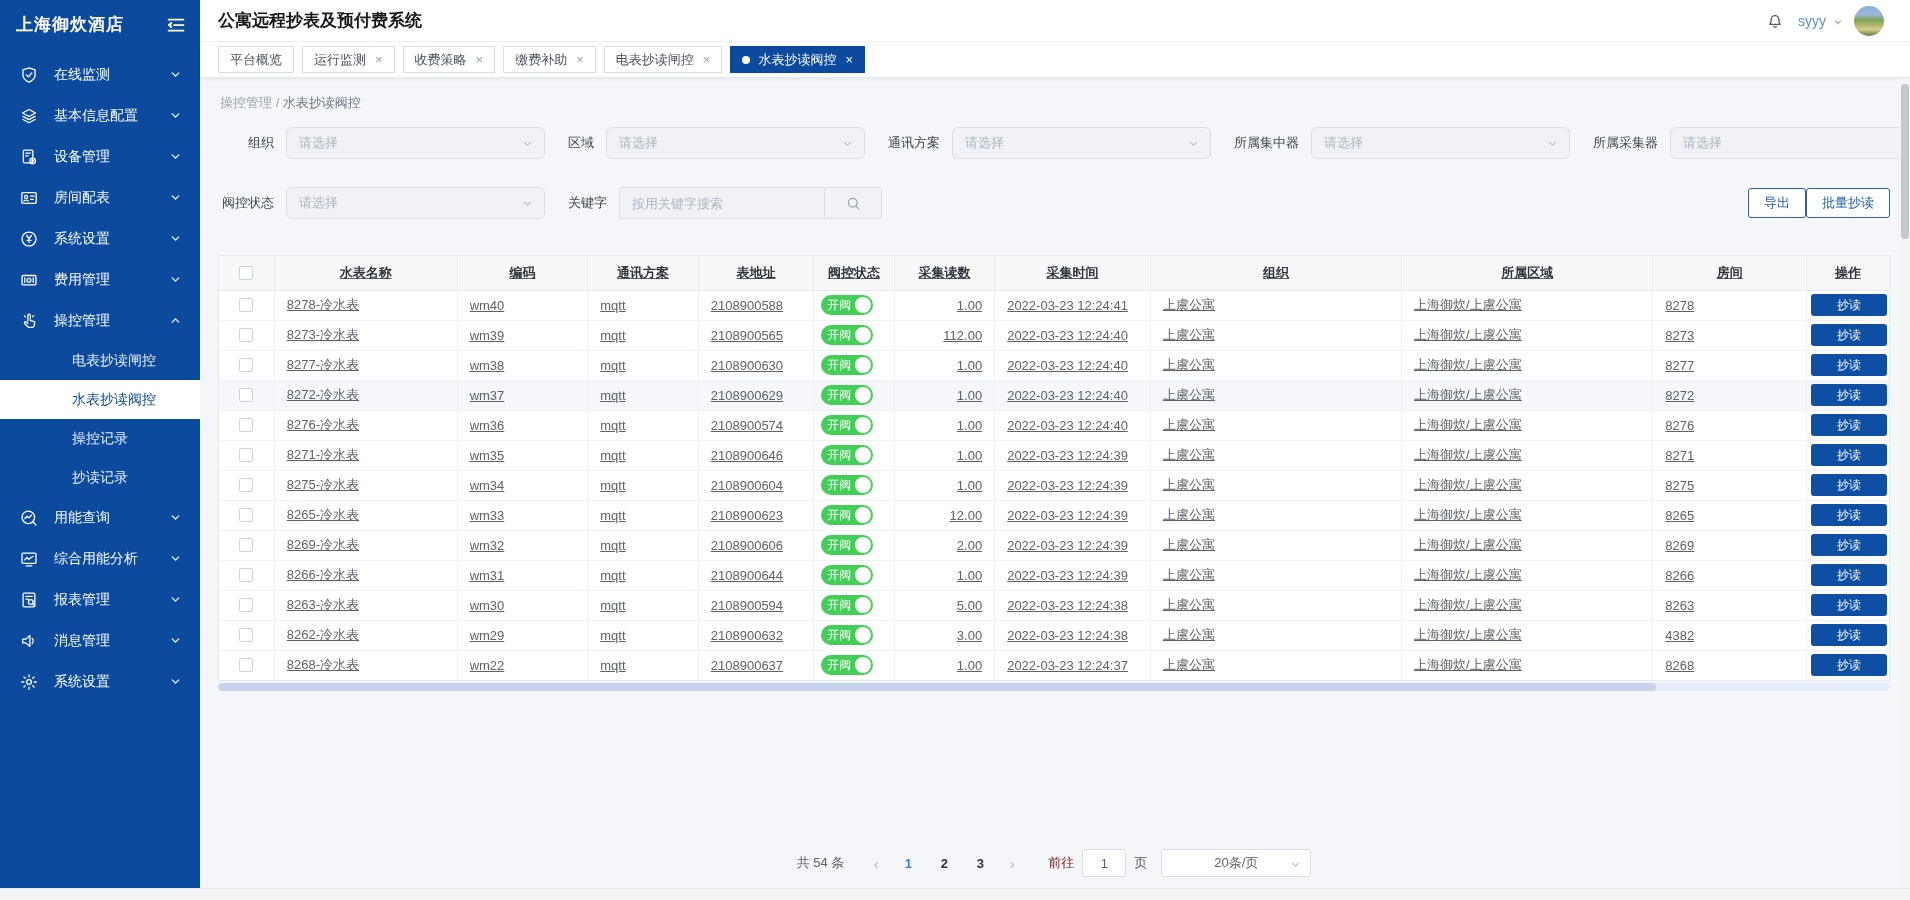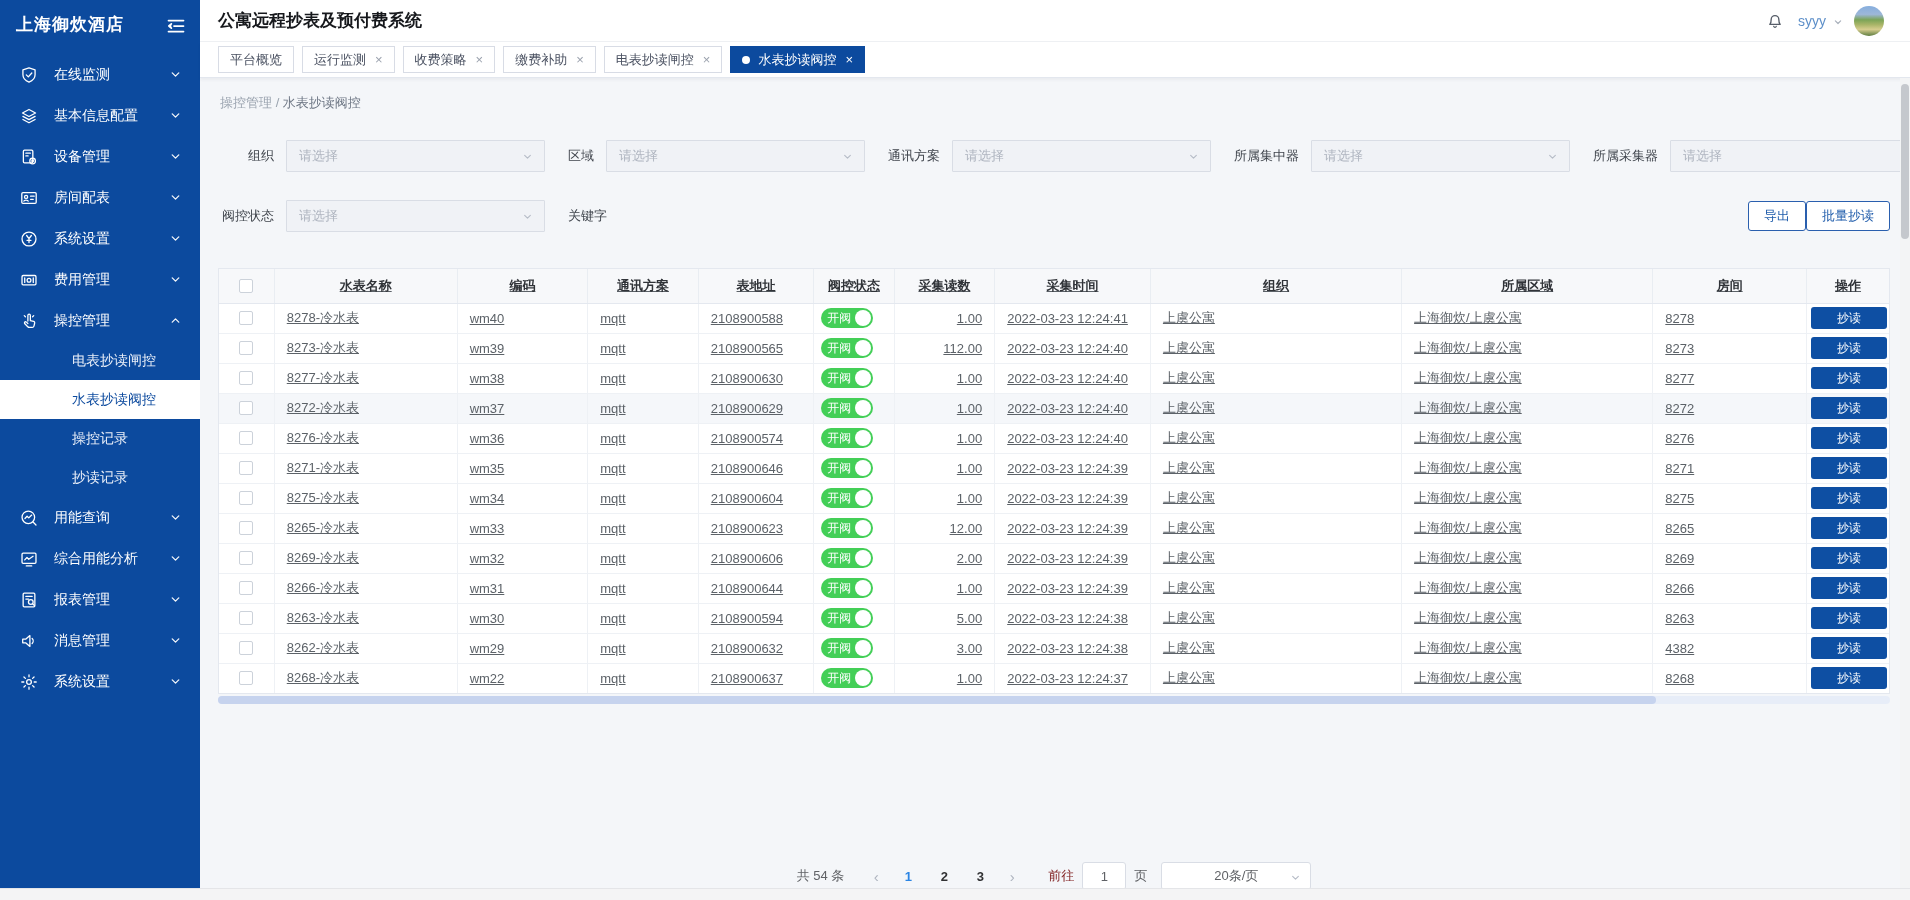--- a/index.html
+++ b/index.html
@@ -6,21 +6,21 @@
   html,body { margin:0; padding:0; }
   body {
     width:1910px; height:900px; overflow:hidden;
     font-family:"Liberation Sans","DejaVu Sans",sans-serif;
     background:#f4f6f9; color:#5c6268; font-size:13px;
   }
   .app { display:flex; width:1910px; height:888px; }
 
   
   .sidebar { width:200px; flex-shrink:0; background:#0c4a9e; color:#fff; overflow:hidden; }
-  .logo-row { display:flex; align-items:flex-end; justify-content:space-between; padding:13px 14px 8px 16px; }
+  .logo-row { display:flex; align-items:center; justify-content:space-between; padding:13px 14px 8px 16px; }
   .logo-text { font-size:17px; font-weight:bold; letter-spacing:1px; white-space:nowrap; }
   .collapse-btn { width:20px; height:20px; cursor:pointer; color:#fff; flex-shrink:0; }
   .menu { margin-top:10px; }
   .menu-item { height:41px; display:flex; align-items:center; padding:0 18px 0 20px; cursor:pointer; font-size:14px; color:#fff; }
   .mi-icon { width:18px; height:18px; margin-right:16px; flex-shrink:0; }
   .mi-icon svg, .collapse-btn svg, .chev-ico svg { width:100%; height:100%; display:block; }
   .mi-label { flex:1; white-space:nowrap; }
   .mi-chevron { width:13px; height:13px; opacity:.95; }
   .submenu-item { height:39px; display:flex; align-items:center; padding-left:72px; font-size:14px; color:#e8eef8; cursor:pointer; white-space:nowrap; }
   .submenu-item.active { background:#ffffff; color:#0c4a9e; }
@@ -40,28 +40,28 @@
   .tabbar { height:36px; background:#fff; border-bottom:1px solid #e3e7ee; box-shadow:0 2px 3px rgba(30,40,60,.05); display:flex; align-items:center; gap:8px; padding:0 18px; flex-shrink:0; }
   .tab { height:27px; display:inline-flex; align-items:center; padding:0 11px; border:1px solid #d8dce5; background:#fff; font-size:13px; color:#495060; cursor:pointer; white-space:nowrap; }
   .tab-dot { width:8px; height:8px; border-radius:50%; background:#fff; margin-right:8px; display:none; }
   .tab-close { margin-left:9px; font-size:13px; color:#9aa1ad; line-height:1; }
   .tab.active { background:#0c4a9e; border-color:#0c4a9e; color:#fff; }
   .tab.active .tab-close { color:#fff; }
   .tab.active .tab-dot { display:inline-block; }
 
   
   .content { flex:1; padding:10px 20px 0 18px; position:relative; min-height:0; }
-  .breadcrumb { font-size:13px; color:#9aa3af; margin:6px 0 28px 2px; }
+  .breadcrumb { font-size:13px; color:#9aa3af; margin:6px 0 15px 2px; }
   .crumb-current { color:#6d7684; }
 
   .filter-row { display:flex; align-items:center; margin-bottom:28px; }
   .fgroup { display:flex; align-items:center; margin-right:23px; }
   .flabel { font-size:13px; color:#3f444c; margin-right:12px; white-space:nowrap; min-width:56px; text-align:right; }
   .flabel.auto { min-width:0; }
-  .fselect { width:259px; height:32px; background:#f0f2f6; border:1px solid #d9dde5; border-radius:1px;
+  .fselect { width:259px; height:32px; background:#f0f2f6; border:1px solid #d9dde5; border-radius:6px;
     display:flex; align-items:center; justify-content:space-between; padding:0 10px 0 12px; cursor:pointer; }
   .fselect .ph { color:#aeb4bf; font-size:13px; }
   .chev-ico { width:13px; height:13px; color:#b6bcc7; flex-shrink:0; }
   .kw-wrap { display:flex; align-items:center; }
   .kw-input { width:205px; height:32px; background:#f0f2f6; border:1px solid #d9dde5; border-right:none; border-radius:3px 0 0 3px; padding:0 12px; font-size:13px; color:#3f444c; outline:none; }
   .kw-input::placeholder { color:#aeb4bf; }
   .kw-btn { width:58px; height:32px; background:#f0f2f6; border:1px solid #d9dde5; border-radius:0 3px 3px 0; display:flex; align-items:center; justify-content:center; color:#9aa1ad; cursor:pointer; }
   .kw-btn svg { width:15px; height:15px; }
   .right-actions { margin-left:auto; display:flex; }
   .btn-outline { height:30px; padding:0 15px; border:1px solid #2a5fae; color:#1f5cab; background:#fff; border-radius:3px; font-size:13px; cursor:pointer; white-space:nowrap; }
@@ -404,20 +404,29 @@
             <span class="ph">请选择</span>
             <span class="chev-ico">
                 <svg viewBox="0 0 16 16" fill="none" stroke="currentColor" stroke-width="1.4" stroke-linecap="round" stroke-linejoin="round">
                   <path d="M4.5 6.5L8 10L11.5 6.5"></path>
                 </svg>
               </span>
           </div>
         </div>
         <div class="fgroup">
           <span class="flabel auto">关键字</span>
+          <div class="kw-wrap">
+            <input class="kw-input" placeholder="按用关键字搜索" style="">
+            <span class="kw-btn">
+              <svg viewBox="0 0 16 16" fill="none" stroke="currentColor" stroke-width="1.3" stroke-linecap="round">
+                  <circle cx="7.2" cy="7.2" r="4.6"></circle>
+                  <path d="M10.6 10.6L13.6 13.6"></path>
+                </svg>
+            </span>
+          </div>
         </div>
         <div class="right-actions">
           <button class="btn-outline">导出</button>
           <button class="btn-outline">批量抄读</button>
         </div>
       </div>
 
       <div class="table-wrap">
         <table>
           <colgroup id="cols">

